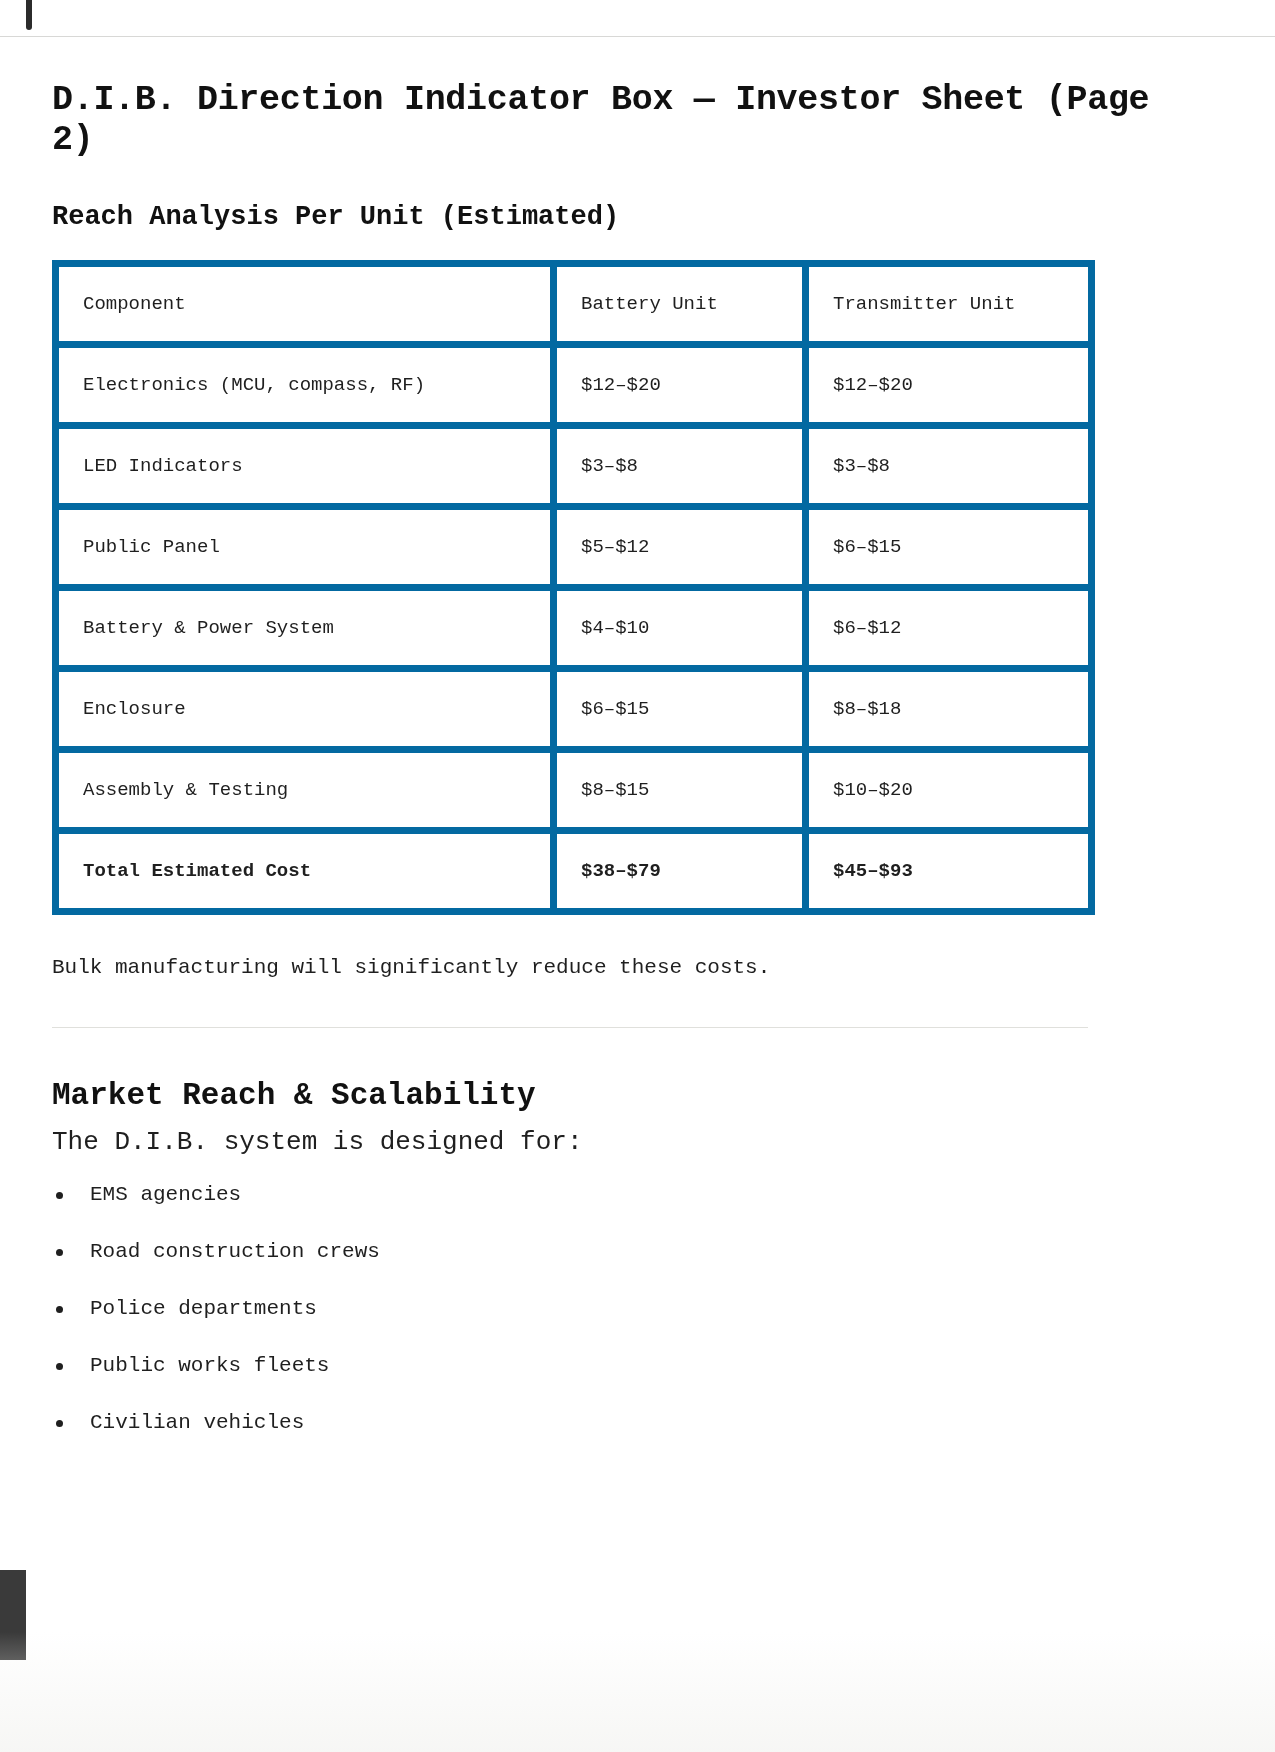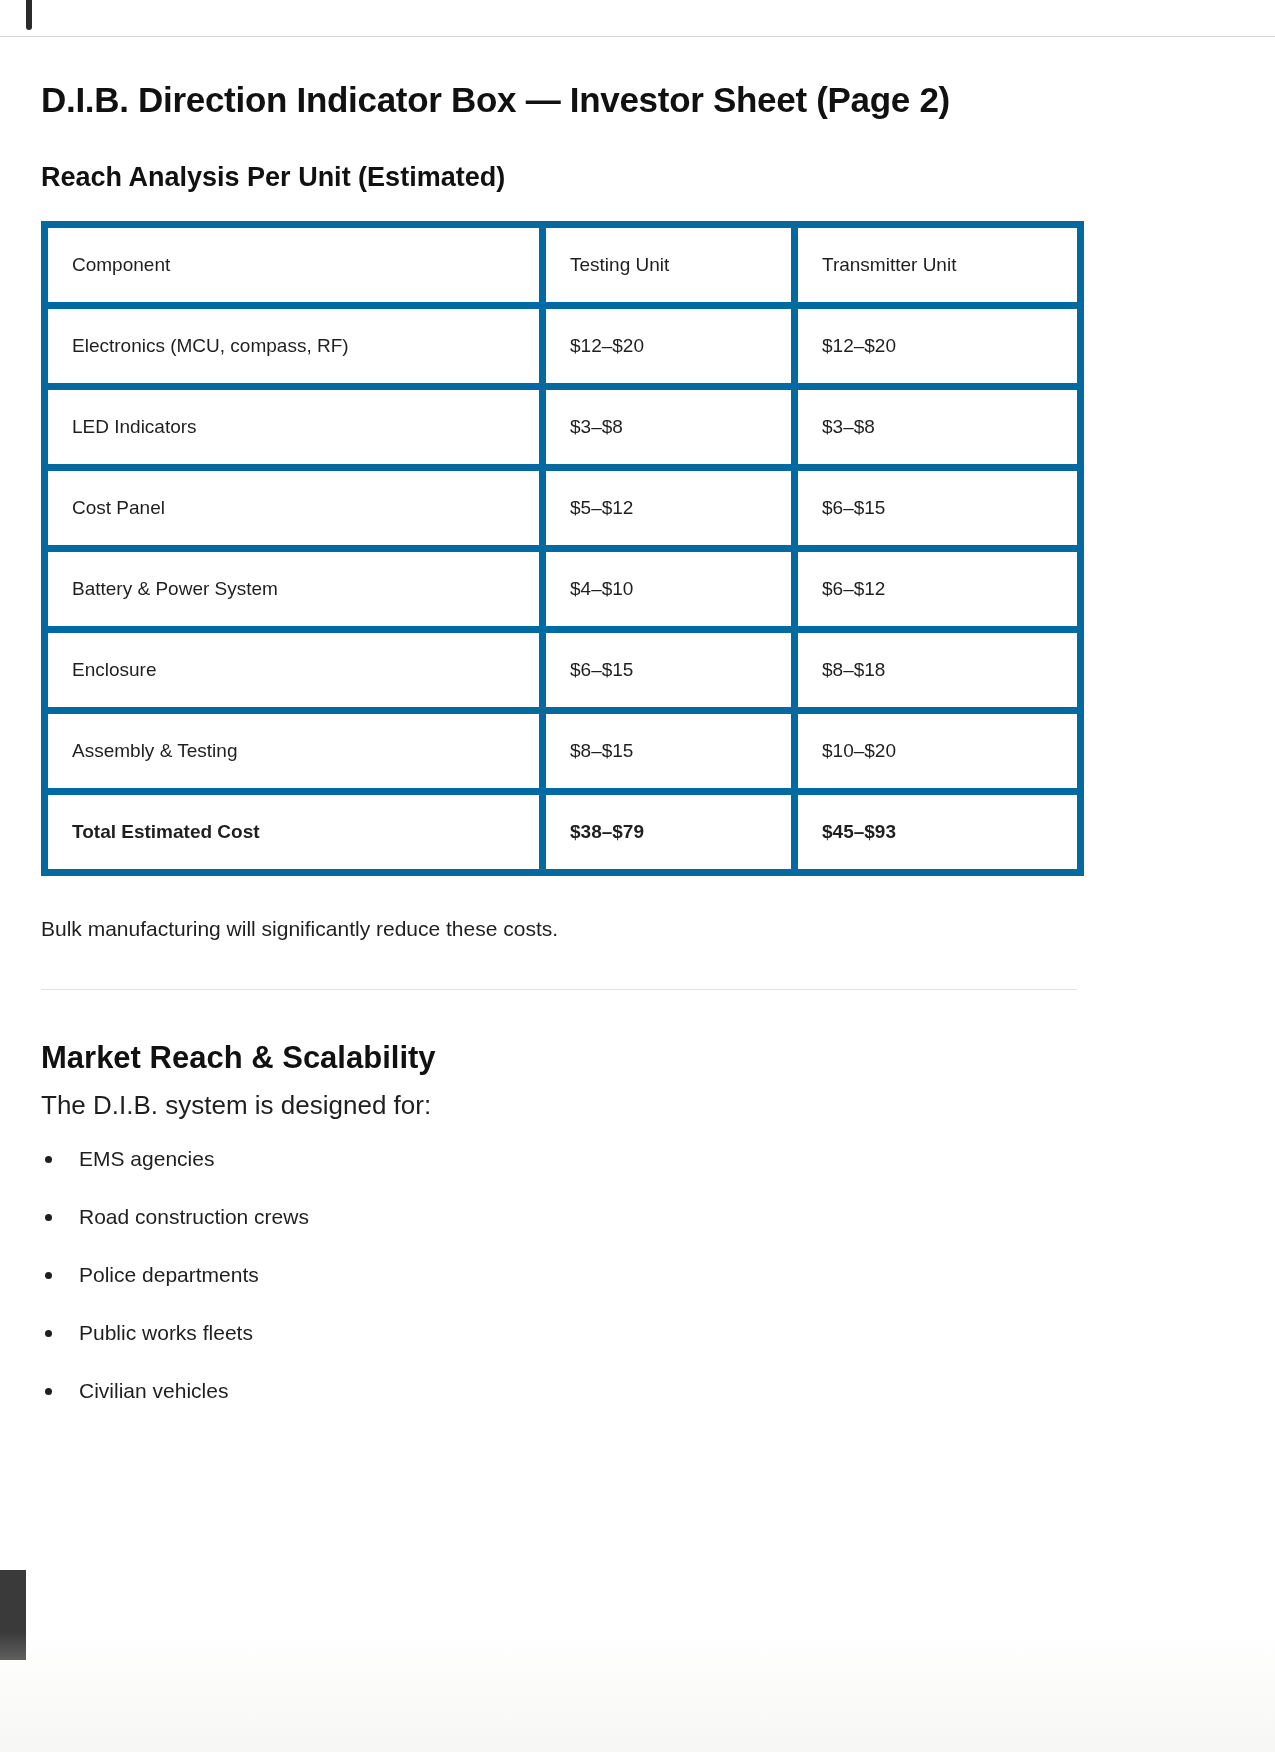--- a/index.html
+++ b/index.html
@@ -43,22 +43,23 @@
     left: 0; bottom: 0;
     width: 1275px; height: 120px;
     background: linear-gradient(to bottom, rgba(255,255,255,0) 0%, rgba(245,245,243,0.85) 100%);
   }
 
   .page {
     position: absolute;
     top: 36px;
     left: 0;
     width: 1233px;
-    padding: 0 41px;
+    padding: 0 52px;
     box-sizing: border-box;
+    font-family: Liberation Mono, monospace;
   }
 
   h1.doc-title {
     font-size: 35px;
     font-weight: bold;
     letter-spacing: -0.3px;
     margin: 44px 0 0 0;
     color: #111111;
   }
 
@@ -157,35 +158,35 @@
 
   <table class="cost-table">
     <colgroup>
       <col class="c1">
         <col class="c2">
         <col class="c3">
     </colgroup>
     <tbody>
       <tr>
         <td>Component</td>
-        <td>Testing Unit</td>
+        <td>Battery Unit</td>
         <td>Transmitter Unit</td>
       </tr>
       <tr>
         <td>Electronics (MCU, compass, RF)</td>
         <td>$12–$20</td>
         <td>$12–$20</td>
       </tr>
       <tr>
         <td>LED Indicators</td>
         <td>$3–$8</td>
         <td>$3–$8</td>
       </tr>
       <tr>
-        <td>Cost Panel</td>
+        <td>Public Panel</td>
         <td>$5–$12</td>
         <td>$6–$15</td>
       </tr>
       <tr>
         <td>Battery &amp; Power System</td>
         <td>$4–$10</td>
         <td>$6–$12</td>
       </tr>
       <tr>
         <td>Enclosure</td>

